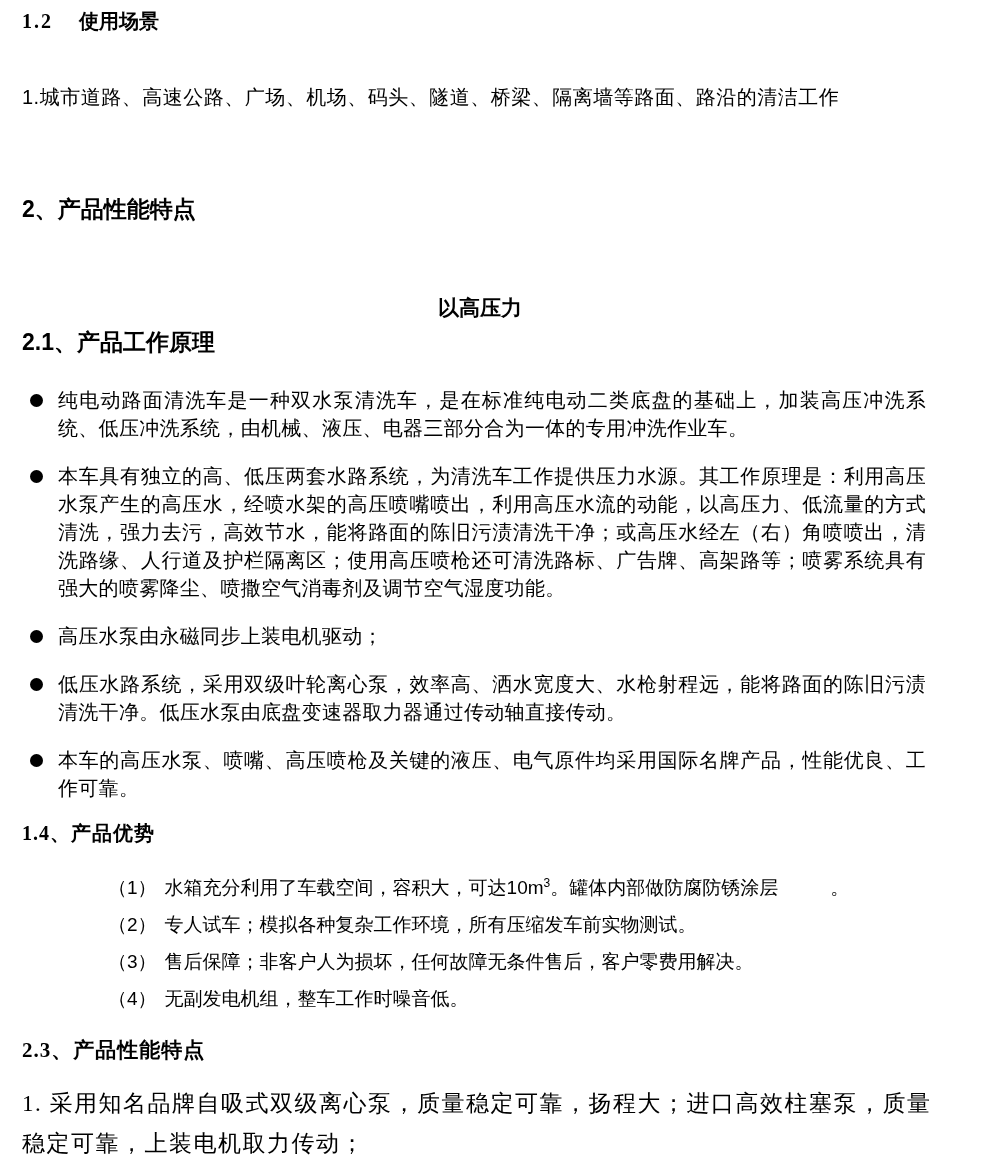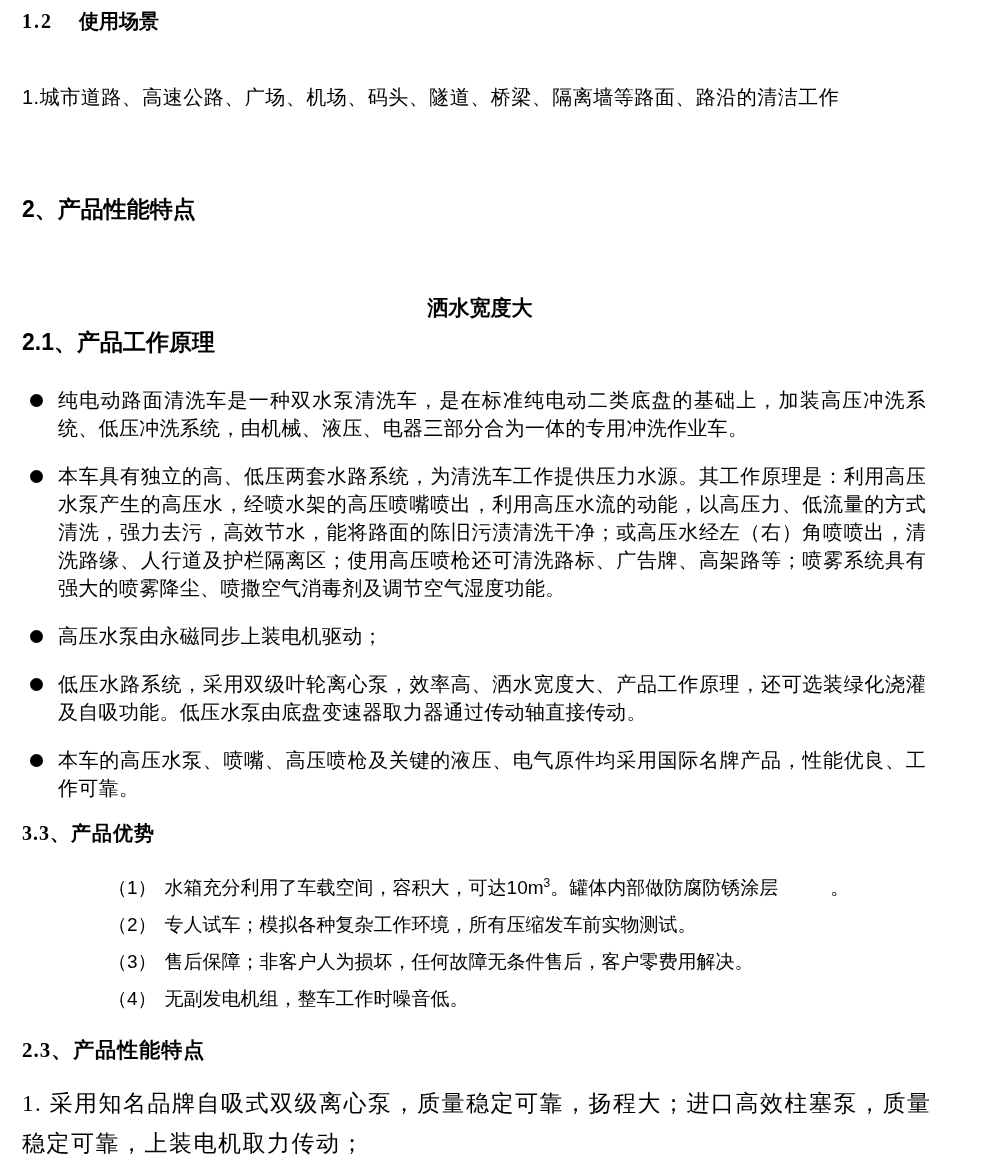--- a/index.html
+++ b/index.html
@@ -78,48 +78,48 @@
 <div class="page">
 
   <h2 class="abs h-sans" id="heading-1-2">
     <span class="sec-num">1.2</span><span class="sec-title">使用场景</span>
   </h2>
 
   <p class="abs scenario" id="scenario-1">1.城市道路、高速公路、广场、机场、码头、隧道、桥梁、隔离墙等路面、路沿的清洁工作</p>
 
   <h2 class="abs h-sans" id="heading-2">2、产品性能特点</h2>
 
-  <div class="center-line h-sans" id="center-subtitle">洒水宽度大</div>
+  <div class="center-line h-sans" id="center-subtitle">以高压力</div>
 
   <h2 class="abs h-sans" id="heading-2-1">2.1、产品工作原理</h2>
 
   <ul class="abs" id="principle-list">
     <li>
       <span class="bullet-dot"></span>
       <span class="bullet-text">纯电动路面清洗车是一种双水泵清洗车，是在标准纯电动二类底盘的基础上，加装高压冲洗系统、低压冲洗系统，由机械、液压、电器三部分合为一体的专用冲洗作业车。</span>
     </li>
     <li>
       <span class="bullet-dot"></span>
       <span class="bullet-text">本车具有独立的高、低压两套水路系统，为清洗车工作提供压力水源。其工作原理是：利用高压水泵产生的高压水，经喷水架的高压喷嘴喷出，利用高压水流的动能，以高压力、低流量的方式清洗，强力去污，高效节水，能将路面的陈旧污渍清洗干净；或高压水经左（右）角喷喷出，清洗路缘、人行道及护栏隔离区；使用高压喷枪还可清洗路标、广告牌、高架路等；喷雾系统具有强大的喷雾降尘、喷撒空气消毒剂及调节空气湿度功能。</span>
     </li>
     <li>
       <span class="bullet-dot"></span>
       <span class="bullet-text">高压水泵由永磁同步上装电机驱动；</span>
     </li>
     <li>
       <span class="bullet-dot"></span>
-      <span class="bullet-text">低压水路系统，采用双级叶轮离心泵，效率高、洒水宽度大、产品工作原理，还可选装绿化浇灌及自吸功能。低压水泵由底盘变速器取力器通过传动轴直接传动。</span>
+      <span class="bullet-text">低压水路系统，采用双级叶轮离心泵，效率高、洒水宽度大、水枪射程远，能将路面的陈旧污渍清洗干净。低压水泵由底盘变速器取力器通过传动轴直接传动。</span>
     </li>
     <li>
       <span class="bullet-dot"></span>
       <span class="bullet-text">本车的高压水泵、喷嘴、高压喷枪及关键的液压、电气原件均采用国际名牌产品，性能优良、工作可靠。</span>
     </li>
   </ul>
 
-  <h2 class="abs h-serif" id="heading-2-2">3.3、产品优势</h2>
+  <h2 class="abs h-serif" id="heading-2-2">1.4、产品优势</h2>
 
   <ol class="abs" id="advantage-list">
     <li>
       <span class="adv-num">（1）</span><span>水箱充分利用了车载空间，容积大，可达10m</span><sup class="adv-sup">3</sup><span>。罐体内部做防腐防锈涂层</span><span class="adv-gap"></span><span>。</span>
     </li>
     <li>
       <span class="adv-num">（2）</span><span>专人试车；模拟各种复杂工作环境，所有压缩发车前实物测试。</span>
     </li>
     <li>
       <span class="adv-num">（3）</span><span>售后保障；非客户人为损坏，任何故障无条件售后，客户零费用解决。</span>

